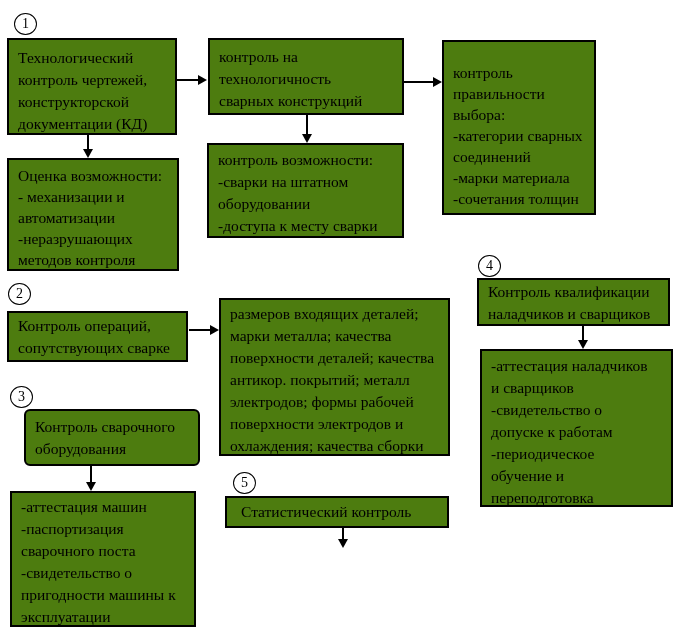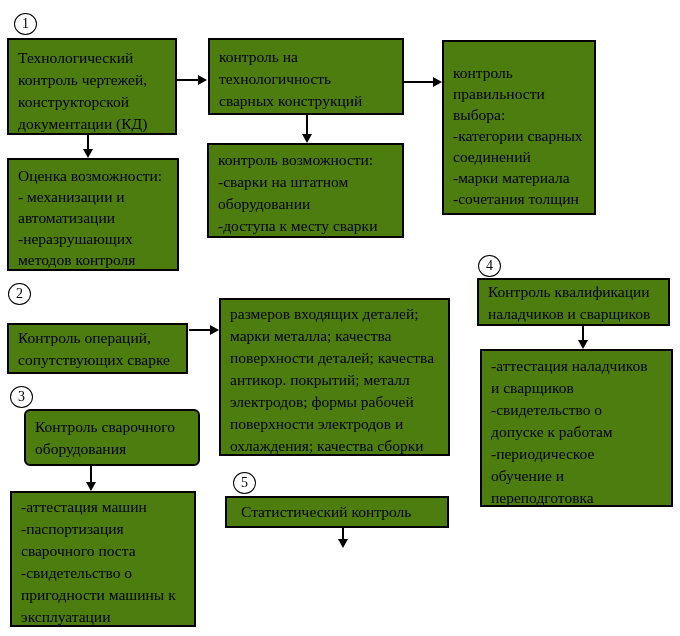--- a/index.html
+++ b/index.html
@@ -84,21 +84,21 @@
   <div class="nbox tight" style="left:442px; top:40px; width:154px; height:175px; padding-top:20px;">контроль правильности
 выбора:
 -категории сварных
 соединений
 -марки материала
 -сочетания толщин
 -типов сварных
 соединений</div>
 
   <div class="badge" style="left:8px; top:283px;">2</div>
-  <div class="nbox" style="left:7px; top:311px; width:181px; height:51px; padding-top:2px;margin-top:12px;">Контроль операций,
+  <div class="nbox" style="left:7px; top:311px; width:181px; height:51px; padding-top:2px;">Контроль операций,
 сопутствующих сварке</div>
   <div class="nbox" style="left:219px; top:298px; width:231px; height:158px; padding-top:3px;">размеров входящих деталей;
 марки металла; качества
 поверхности деталей; качества
 антикор. покрытий; металл
 электродов; формы рабочей
 поверхности электродов и
 охлаждения; качества сборки</div>
 
   <div class="badge" style="left:10px; top:386px;">3</div>

